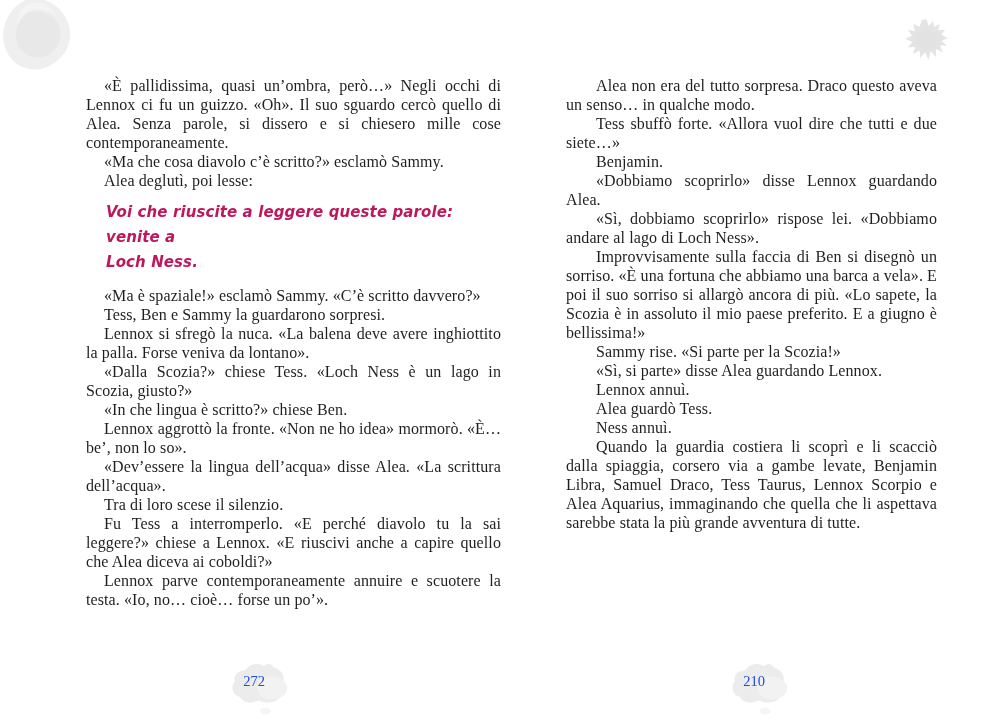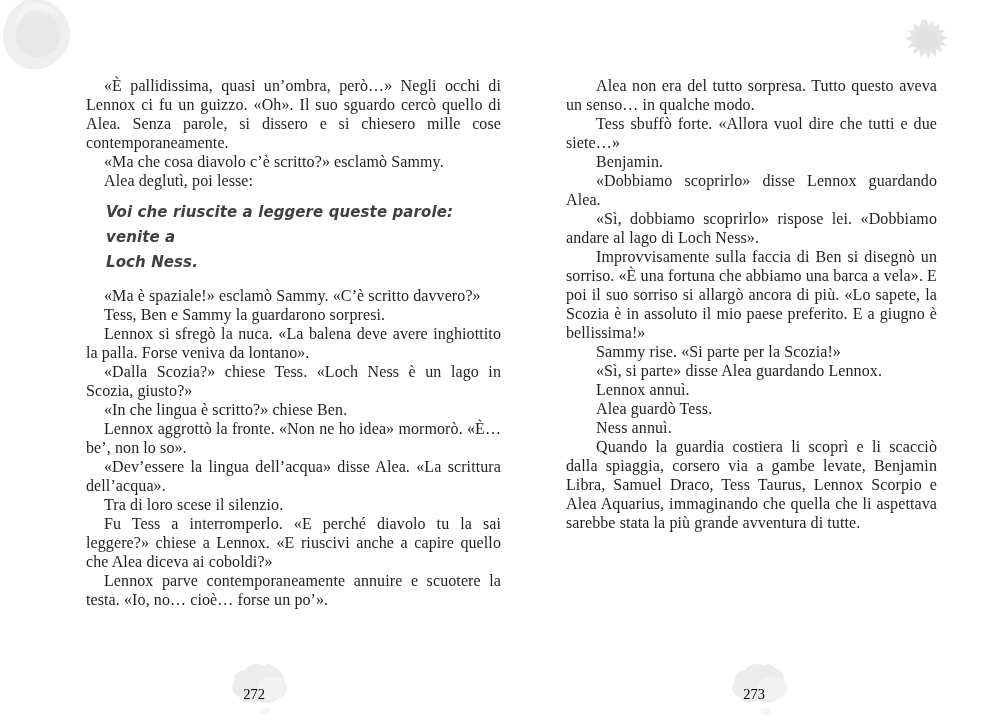--- a/index.html
+++ b/index.html
@@ -33,37 +33,37 @@
   .text-col p.message{
     font-family:"DejaVu Sans", sans-serif;
     font-style:italic;
     font-weight:700;
     font-size:15px;
     line-height:25px;
     margin:10px 40px 11px 20px;
     text-indent:0;
     text-align:left;
     white-space:pre-line;
-    color:#404040;
+    color:#be185d;
   }
   .deco{position:absolute;pointer-events:none;}
   #splotch-tl{left:2px;top:-2px;width:84px;height:80px;}
   #splat-tr{left:903px;top:15px;width:47px;height:52px;}
   .blob-fill{fill:var(--blob);}
   .blob-dark-fill{fill:var(--blob-dark);}
   .splat-fill{fill:var(--splat);}
   .pageblob{position:absolute;width:68px;height:56px;}
   #pageblob-left{left:226px;top:660px;}
   #pageblob-right{left:726px;top:660px;}
   .pageblob svg{position:absolute;left:0;top:0;width:100%;height:100%;}
   .pagenum{
-    position:absolute;left:6px;top:26px;width:44px;
+    position:absolute;left:6px;top:13px;width:44px;
     text-align:center;
     font-size:14.5px;
-    color:#000000;
+    color:#1d4ed8;
     font-family:"Liberation Serif", serif;
   }
 </style>
 </head>
 <body>
 
 <div id="spread">
 
   <svg id="splotch-tl" class="deco" viewBox="0 0 100 96" aria-hidden="true">
     <path class="blob-fill" opacity="0.85" d="M38,0 C52,1 66,8 73,19 C80,29 84,42 80,54 C77,66 66,78 53,83 C41,88 26,86 16,78 C6,70 0,56 1,42 C2,28 10,13 22,6 C27,2 32,0 38,0 Z"></path>
@@ -88,21 +88,21 @@
       <p>«Dalla Scozia?» chiese Tess. «Loch Ness è un lago in Scozia, giusto?»</p>
       <p>«In che lingua è scritto?» chiese Ben.</p>
       <p>Lennox aggrottò la fronte. «Non ne ho idea» mormorò. «È… be’, non lo so».</p>
       <p>«Dev’essere la lingua dell’acqua» disse Alea. «La scrittura dell’acqua».</p>
       <p>Tra di loro scese il silenzio.</p>
       <p>Fu Tess a interromperlo. «E perché diavolo tu la sai leggere?» chiese a Lennox. «E riuscivi anche a capire quello che Alea diceva ai coboldi?»</p>
       <p>Lennox parve contemporaneamente annuire e scuotere la testa. «Io, no… cioè… forse un po’».</p>
     </div>
 
   <div id="right-col" class="text-col">
-      <p>Alea non era del tutto sorpresa. Tutto questo aveva un senso… in qualche modo.</p>
+      <p>Alea non era del tutto sorpresa. Draco questo aveva un senso… in qualche modo.</p>
       <p>Tess sbuffò forte. «Allora vuol dire che tutti e due siete…»</p>
       <p>Benjamin.</p>
       <p>«Dobbiamo scoprirlo» disse Lennox guardando Alea.</p>
       <p>«Sì, dobbiamo scoprirlo» rispose lei. «Dobbiamo andare al lago di Loch Ness».</p>
       <p>Improvvisamente sulla faccia di Ben si disegnò un sorriso. «È una fortuna che abbiamo una barca a vela». E poi il suo sorriso si allargò ancora di più. «Lo sapete, la Scozia è in assoluto il mio paese preferito. E a giugno è bellissima!»</p>
       <p>Sammy rise. «Si parte per la Scozia!»</p>
       <p>«Sì, si parte» disse Alea guardando Lennox.</p>
       <p>Lennox annuì.</p>
       <p>Alea guardò Tess.</p>
       <p>Ness annuì.</p>
@@ -117,16 +117,16 @@
     </svg>
     <span class="pagenum">272</span>
   </div>
 
   <div id="pageblob-right" class="pageblob">
     <svg viewBox="0 0 100 80" aria-hidden="true">
       <path class="blob-fill" d="M28,14 C34,4 48,2 56,8 C60,3 68,4 70,10 C80,12 88,22 84,32 C92,38 90,50 80,53 C74,62 58,64 48,58 C38,64 24,62 20,53 C10,50 6,38 13,30 C10,22 18,14 28,14 Z"></path>
       <ellipse fill="#f3f3f3" opacity="0.9" cx="68" cy="40" rx="22" ry="17"></ellipse>
       <ellipse fill="#f2f2f2" opacity="0.8" cx="58" cy="74" rx="8" ry="5"></ellipse>
     </svg>
-    <span class="pagenum">273</span>
+    <span class="pagenum">210</span>
   </div>
 
 </div>
 
 </body></html>

